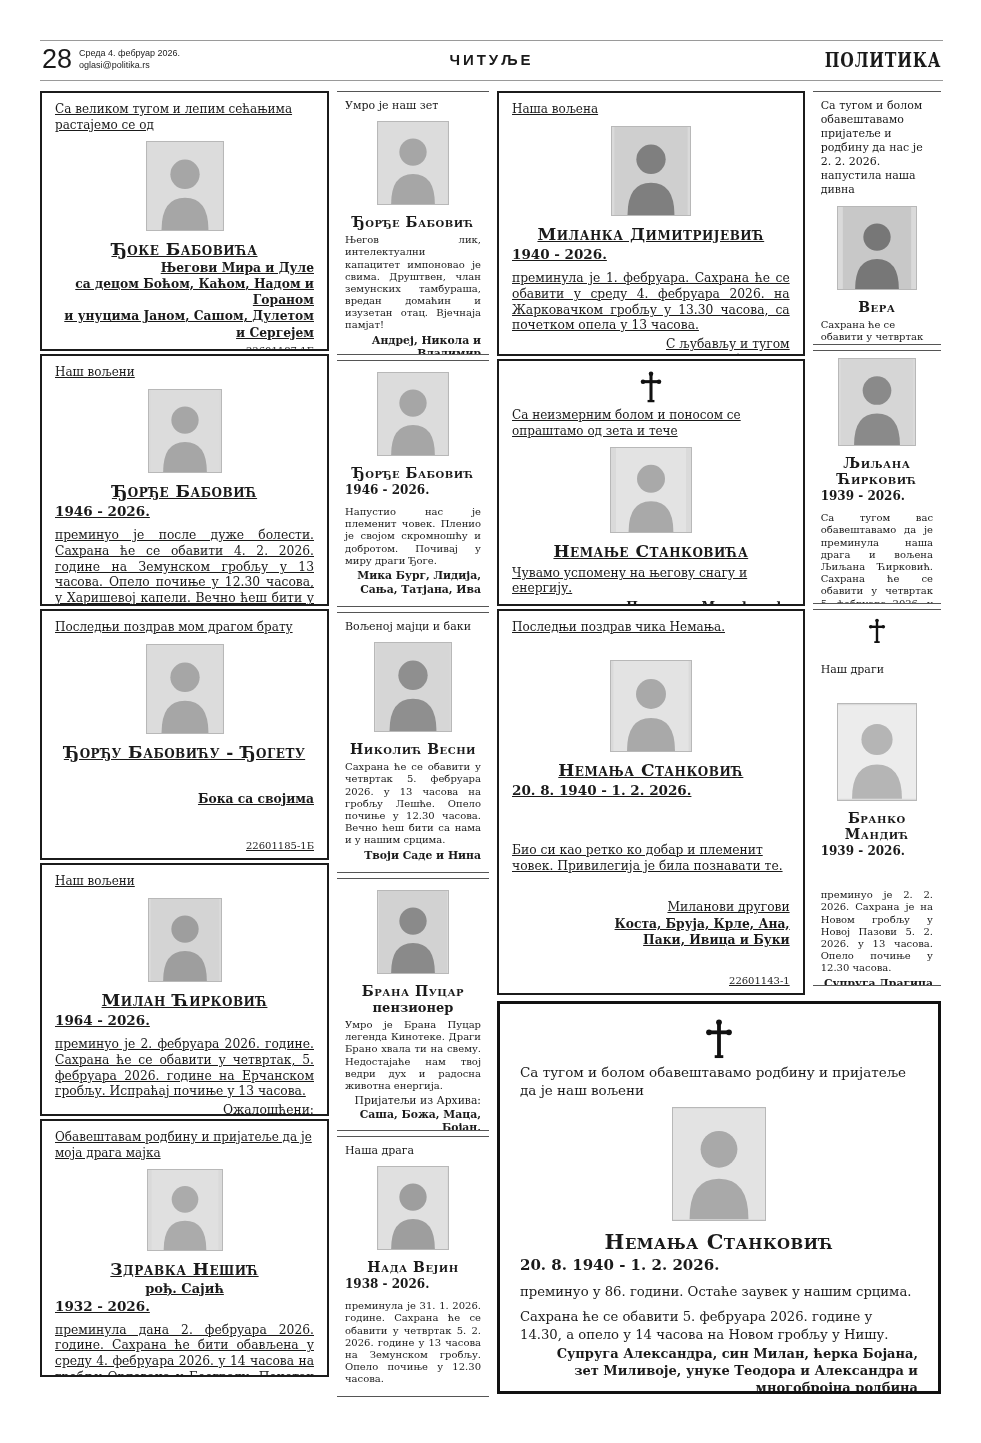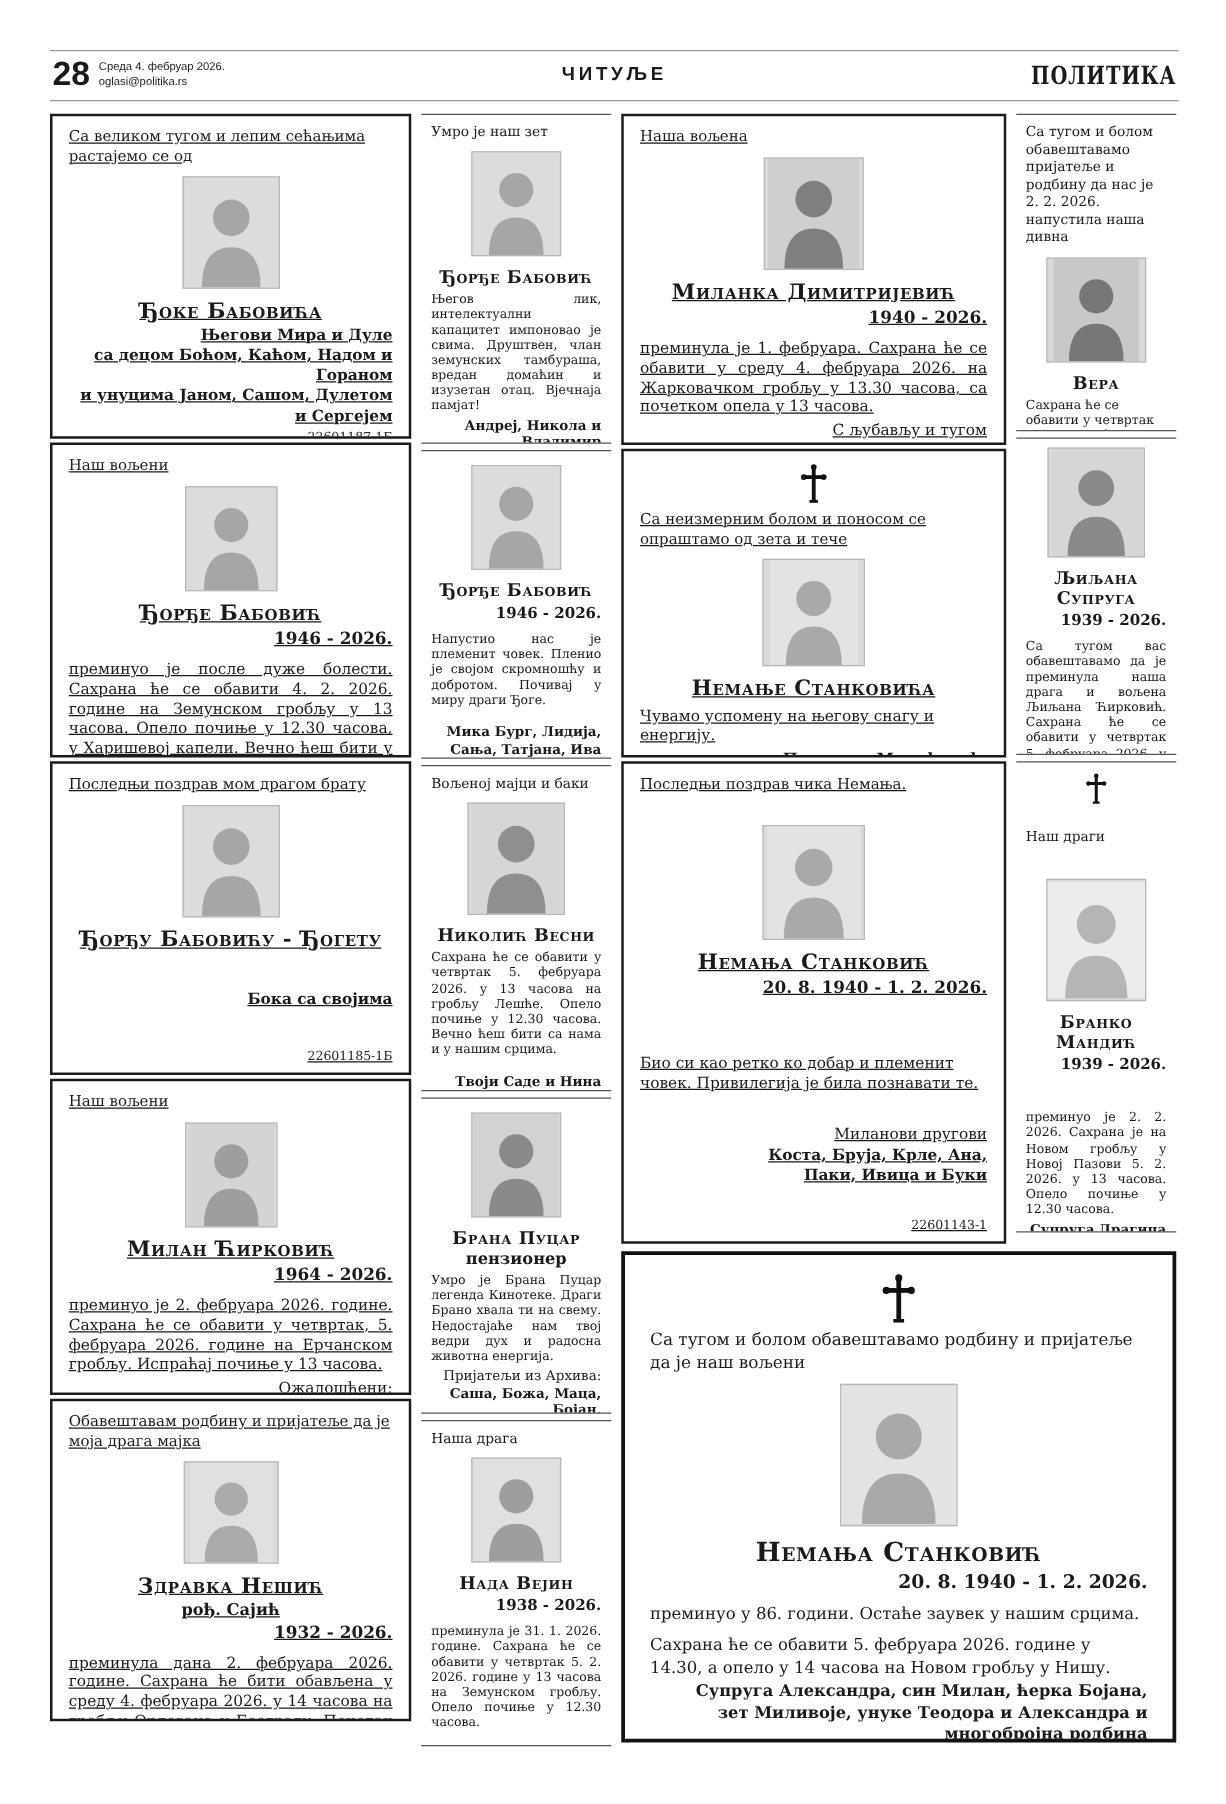--- a/index.html
+++ b/index.html
@@ -2,52 +2,52 @@
 <html><head>
 <meta charset="utf-8">
 <style>
   html,body{margin:0;padding:0;background:#e9e9e9;}
   .page{width:981px;height:1443px;background:#ffffff;position:relative;margin:0 auto;
         font-family:"DejaVu Serif", serif;color:#1a1a1a;overflow:hidden;box-sizing:border-box;}
   
   .hdr{margin:40px 38px 0 40px;}
   .hdr-bar{border-top:1px solid #9a9a9a;border-bottom:1px solid #9a9a9a;
            padding:5px 2px 7px;display:flex;align-items:center;position:relative;}
-  .pageno{font-size:27px;font-family:"Liberation Sans",sans-serif;font-weight:700;margin-right:7px;line-height:1;}
+  .pageno{font-size:27px;font-family:"Liberation Sans",sans-serif;font-weight:400;margin-right:7px;line-height:1;}
   .dateblock{font-size:9px;font-family:"Liberation Sans",sans-serif;line-height:1.3;color:#222;}
   .section-title{position:absolute;left:50%;transform:translateX(-50%);
            font-family:"Liberation Sans",sans-serif;font-weight:bold;font-size:15px;letter-spacing:3px;}
   .brand{margin-left:auto;font-family:"DejaVu Serif",serif;font-weight:bold;font-size:20px;
          letter-spacing:1px;transform:scaleX(0.78);transform-origin:right center;}
   
   .content{margin:10px 38px 0 40px;display:flex;gap:8px;align-items:flex-start;}
   .col{display:flex;flex-direction:column;}
   .col1{width:289px;} .col2{width:152px;} .right{width:444px;display:flex;flex-direction:column;}
   .right-top{display:flex;gap:8px;} .col3{width:350px;} .col4{width:146px;}
   
   .card{border:2px solid #1b1b1b;background:#fff;display:flex;flex-direction:column;
         padding:9px 13px 7px;box-sizing:border-box;margin-bottom:3px;overflow:hidden;text-decoration:underline;}
   .strip{border-top:1px solid #555;border-bottom:1px solid #555;background:#fff;
-        display:flex;flex-direction:column;padding:7px 8px 0;box-sizing:border-box;
+        display:flex;flex-direction:column;padding:7px 8px 10px;box-sizing:border-box;
         margin-bottom:5px;overflow:hidden;}
   .bottom-box{border:3px solid #111;margin-top:3px;height:393px;display:flex;flex-direction:column;
         padding:14px 20px 8px;box-sizing:border-box;overflow:hidden;}
   .intro{font-size:12px;line-height:1.3;margin:0 0 4px;}
   .strip .intro{font-size:11px;line-height:1.28;}
   .photo{background:#dadada;border:1px solid #b8b8b8;align-self:center;flex-shrink:0;
          width:76px;height:88px;margin:4px 0 2px;}
   .photo svg{display:block;width:100%;height:100%;}
   .strip .photo{width:70px;height:82px;}
   .photo.lg{width:92px;height:112px;}
   .name{font-weight:bold;font-variant:small-caps;text-align:center;font-size:17px;
         letter-spacing:0.5px;margin:7px 0 0;line-height:1.15;}
   .strip .name{font-size:14px;}
   .bottom-box .name{font-size:21px;}
   .sub{font-weight:bold;text-align:center;font-size:13px;margin:1px 0 0;}
-  .years{text-align:right;font-weight:bold;font-size:13.5px;margin:2px 0 5px;}
+  .years{text-align:left;font-weight:bold;font-size:13.5px;margin:2px 0 5px;}
   .strip .years{font-size:12px;}
   .bottom-box .years{font-size:15px;}
   .body{font-size:12.3px;text-align:justify;line-height:1.28;margin:4px 0 2px;}
   .strip .body{font-size:10px;line-height:1.22;}
   .bottom-box .body{font-size:13.2px;line-height:1.3;}
   .sig{margin-top:auto;text-align:right;font-size:12.3px;line-height:1.32;}
   .strip .sig{font-size:10.8px;line-height:1.24;}
   .bottom-box .sig{font-size:13px;}
   .sig .b{font-weight:bold;}
   .code{text-align:right;font-size:10px;margin-top:auto;padding-top:4px;color:#222;}
@@ -347,21 +347,21 @@
           </article>
 
           <article class="strip" style="height:254px">
             <div class="photo" style="width:76px;height:86px;margin-top:0">
               <svg viewBox="0 0 100 120">
                   <rect width="100" height="120" fill="#d6d6d6"></rect>
                   <circle cx="50" cy="44" r="20" fill="#8a8a8a"></circle>
                   <path d="M18 120 Q18 76 50 76 Q82 76 82 120 Z" fill="#8a8a8a"></path>
                 </svg>
             </div>
-            <h2 class="name">Љиљана Супруга</h2>
+            <h2 class="name">Љиљана Ћирковић</h2>
             <div class="years">1939 - 2026.</div>
             <p class="body">Са тугом вас обавештавамо да је преминула наша драга и вољена Љиљана Ћирковић. Сахрана ће се обавити у четвртак 5. фебруара 2026. у 12 часова на Новом гробљу у Београду.</p>
 
           </article>
 
           <article class="strip" style="height:377px">
             <div class="cross">
               <svg width="18" height="26" viewBox="0 0 60 84" fill="#111">
                   <rect x="26" y="6" width="8" height="74"></rect>
                   <rect x="8" y="24" width="44" height="8"></rect>

